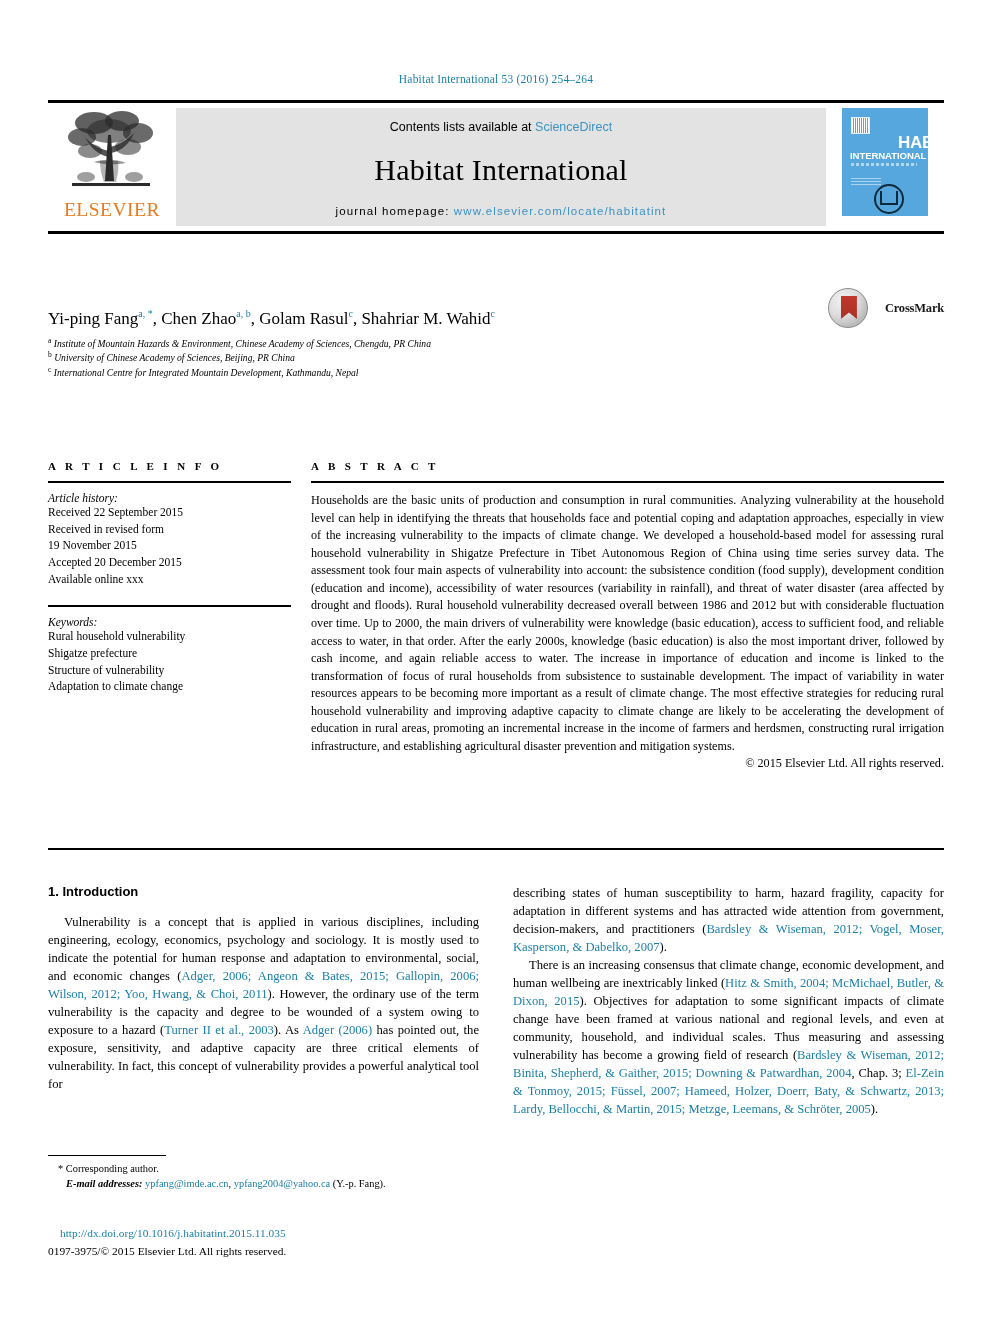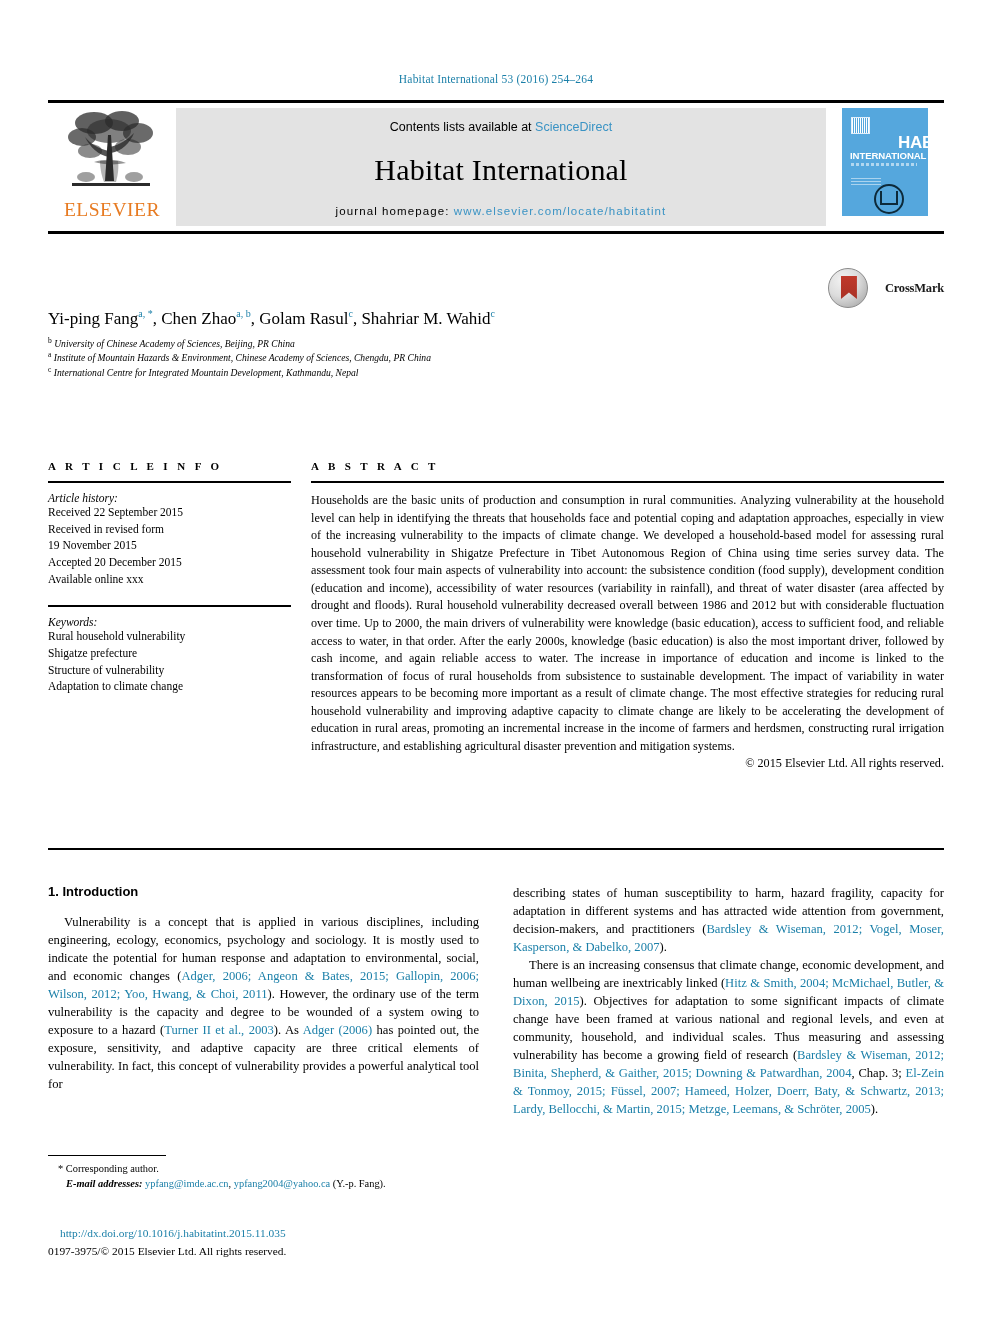--- a/index.html
+++ b/index.html
@@ -217,21 +217,21 @@
   .affiliations sup {
     font-style: normal;
     font-size: 7.5px;
     vertical-align: super;
   }
 
   
   .crossmark {
     position: absolute;
     right: 48px;
-    top: 268px;
+    top: 288px;
     display: flex;
     align-items: center;
     gap: 17px;
   }
   .cm-badge {
     width: 40px; height: 40px;
     border-radius: 50%;
     background: radial-gradient(circle at 35% 30%, #f2f2f2 0%, #dcdcdc 45%, #9b9b9b 100%);
     border: 1px solid #8a8a8a;
     position: relative;
@@ -461,22 +461,22 @@
   <div class="title-block">
 
     <div class="authors">
       <span>Yi-ping Fang</span><sup>a, *</sup>,
       <span>Chen Zhao</span><sup>a, b</sup>,
       <span>Golam Rasul</span><sup>c</sup>,
       <span>Shahriar M. Wahid</span><sup>c</sup>
     </div>
 
     <div class="affiliations">
+      <div><sup>a</sup> <span>Institute of Mountain Hazards &amp; Environment, Chinese Academy of Sciences, Chengdu, PR China</span></div>
       <div><sup>b</sup> <span>University of Chinese Academy of Sciences, Beijing, PR China</span></div>
-      <div><sup>a</sup> <span>Institute of Mountain Hazards &amp; Environment, Chinese Academy of Sciences, Chengdu, PR China</span></div>
       <div><sup>c</sup> <span>International Centre for Integrated Mountain Development, Kathmandu, Nepal</span></div>
     </div>
   </div>
 
   <div class="info-abstract">
     <div class="col-info">
       <div class="sec-head">A R T I C L E   I N F O</div>
       <div class="rule"></div>
       <div class="info-title">Article history:</div>
       <div class="info-list">

